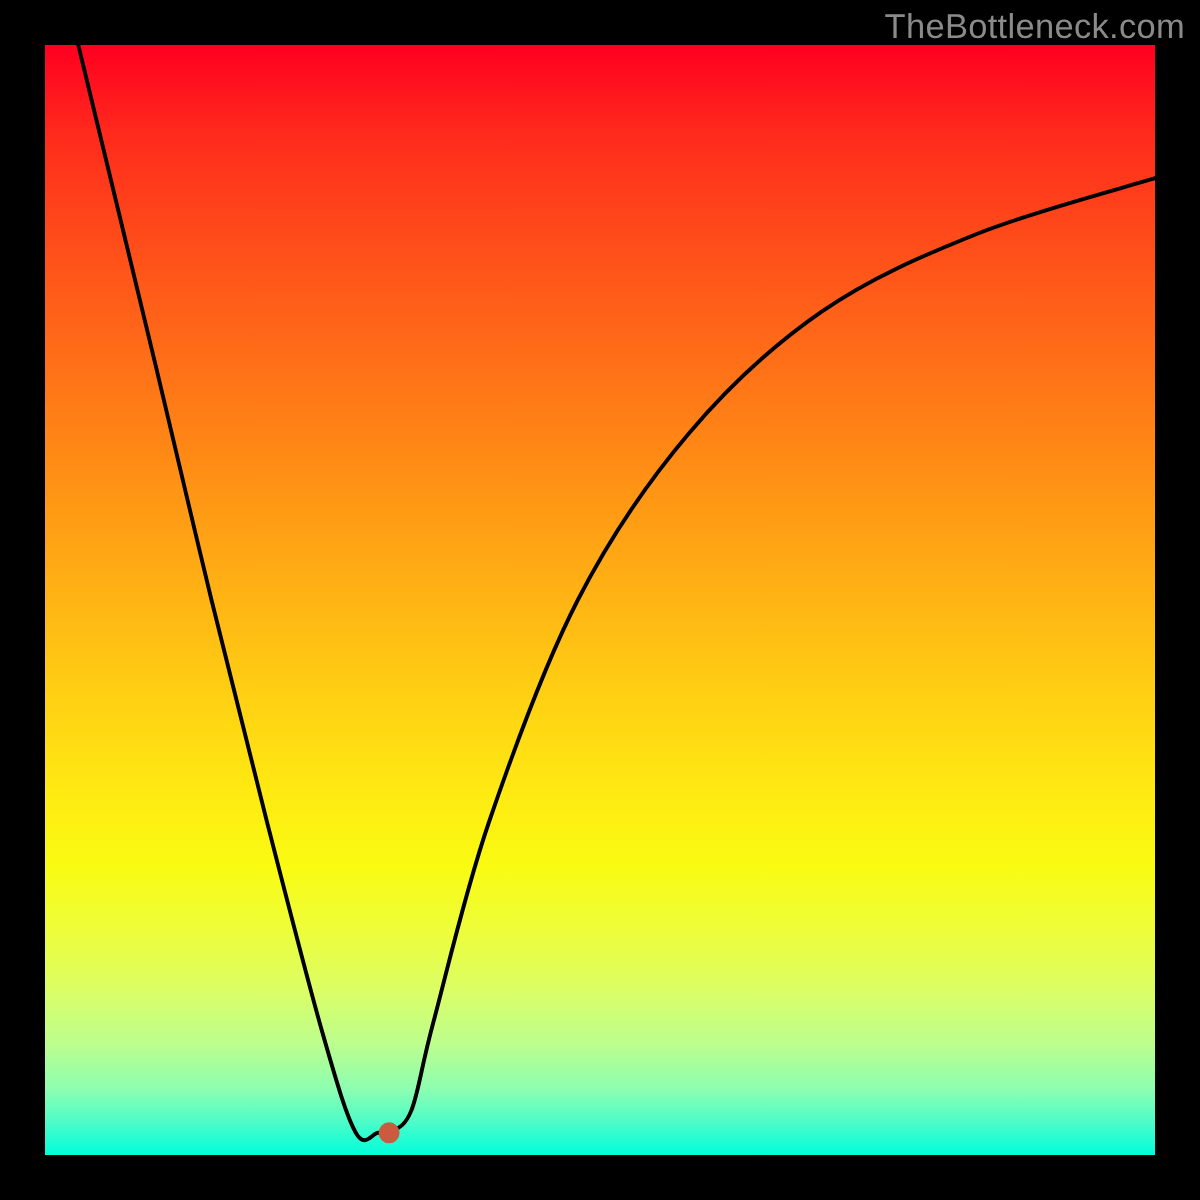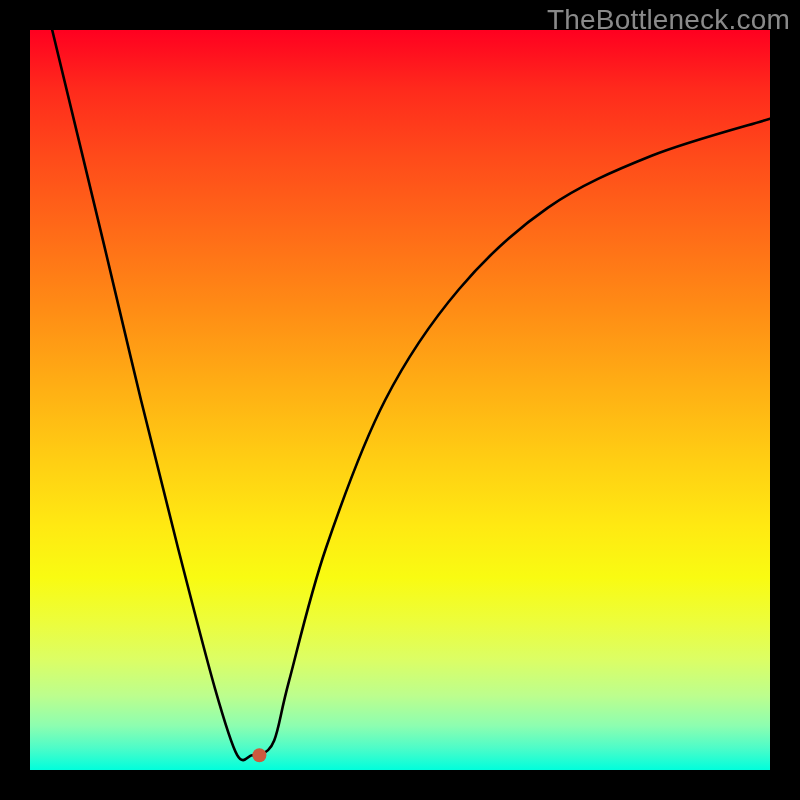--- a/index.html
+++ b/index.html
@@ -49,21 +49,21 @@
     top: 0;
     width: 740px;
     height: 740px;
     overflow: visible;
   }
   .watermark {
     position: absolute;
     top: 4px;
     right: 10px;
     color: #8a8a8a;
-    font-size: 28px;
+    font-size: 23px;
     font-weight: 500;
     letter-spacing: 0.2px;
     margin-left: 42px;
   }
   .marker {
     fill: #cc5a3e;
     stroke: none;
   }
 </style>
 </head>

